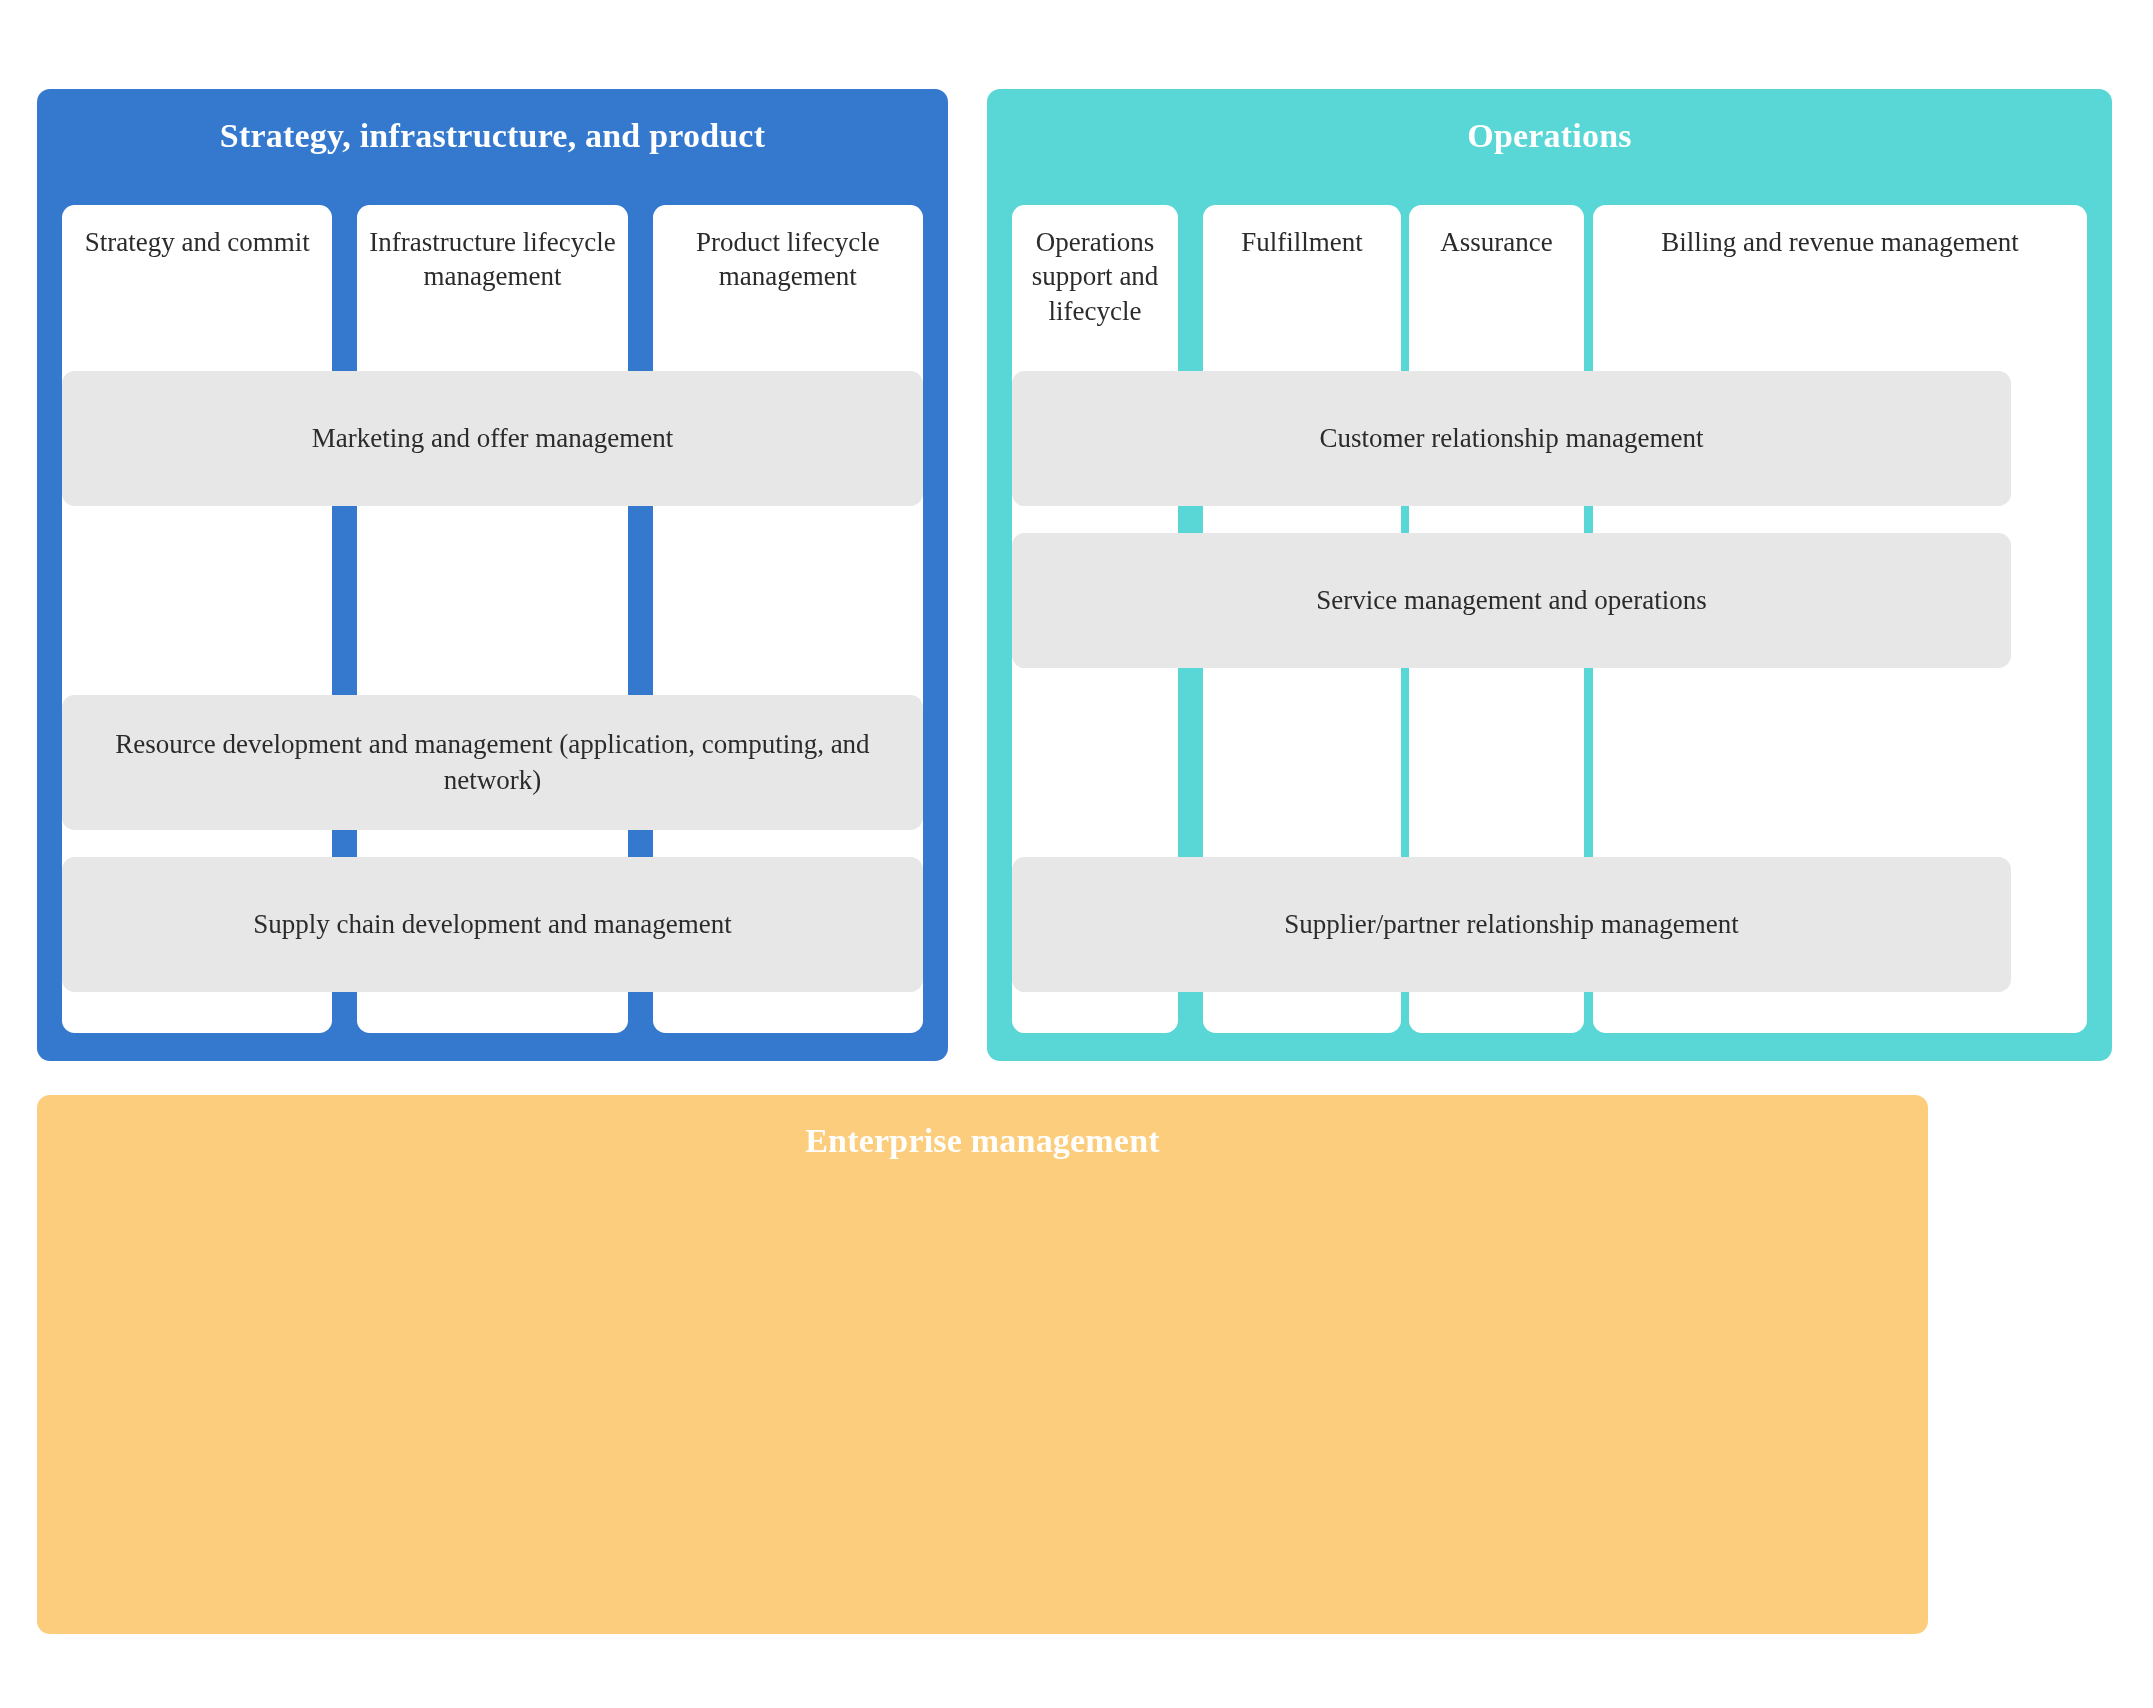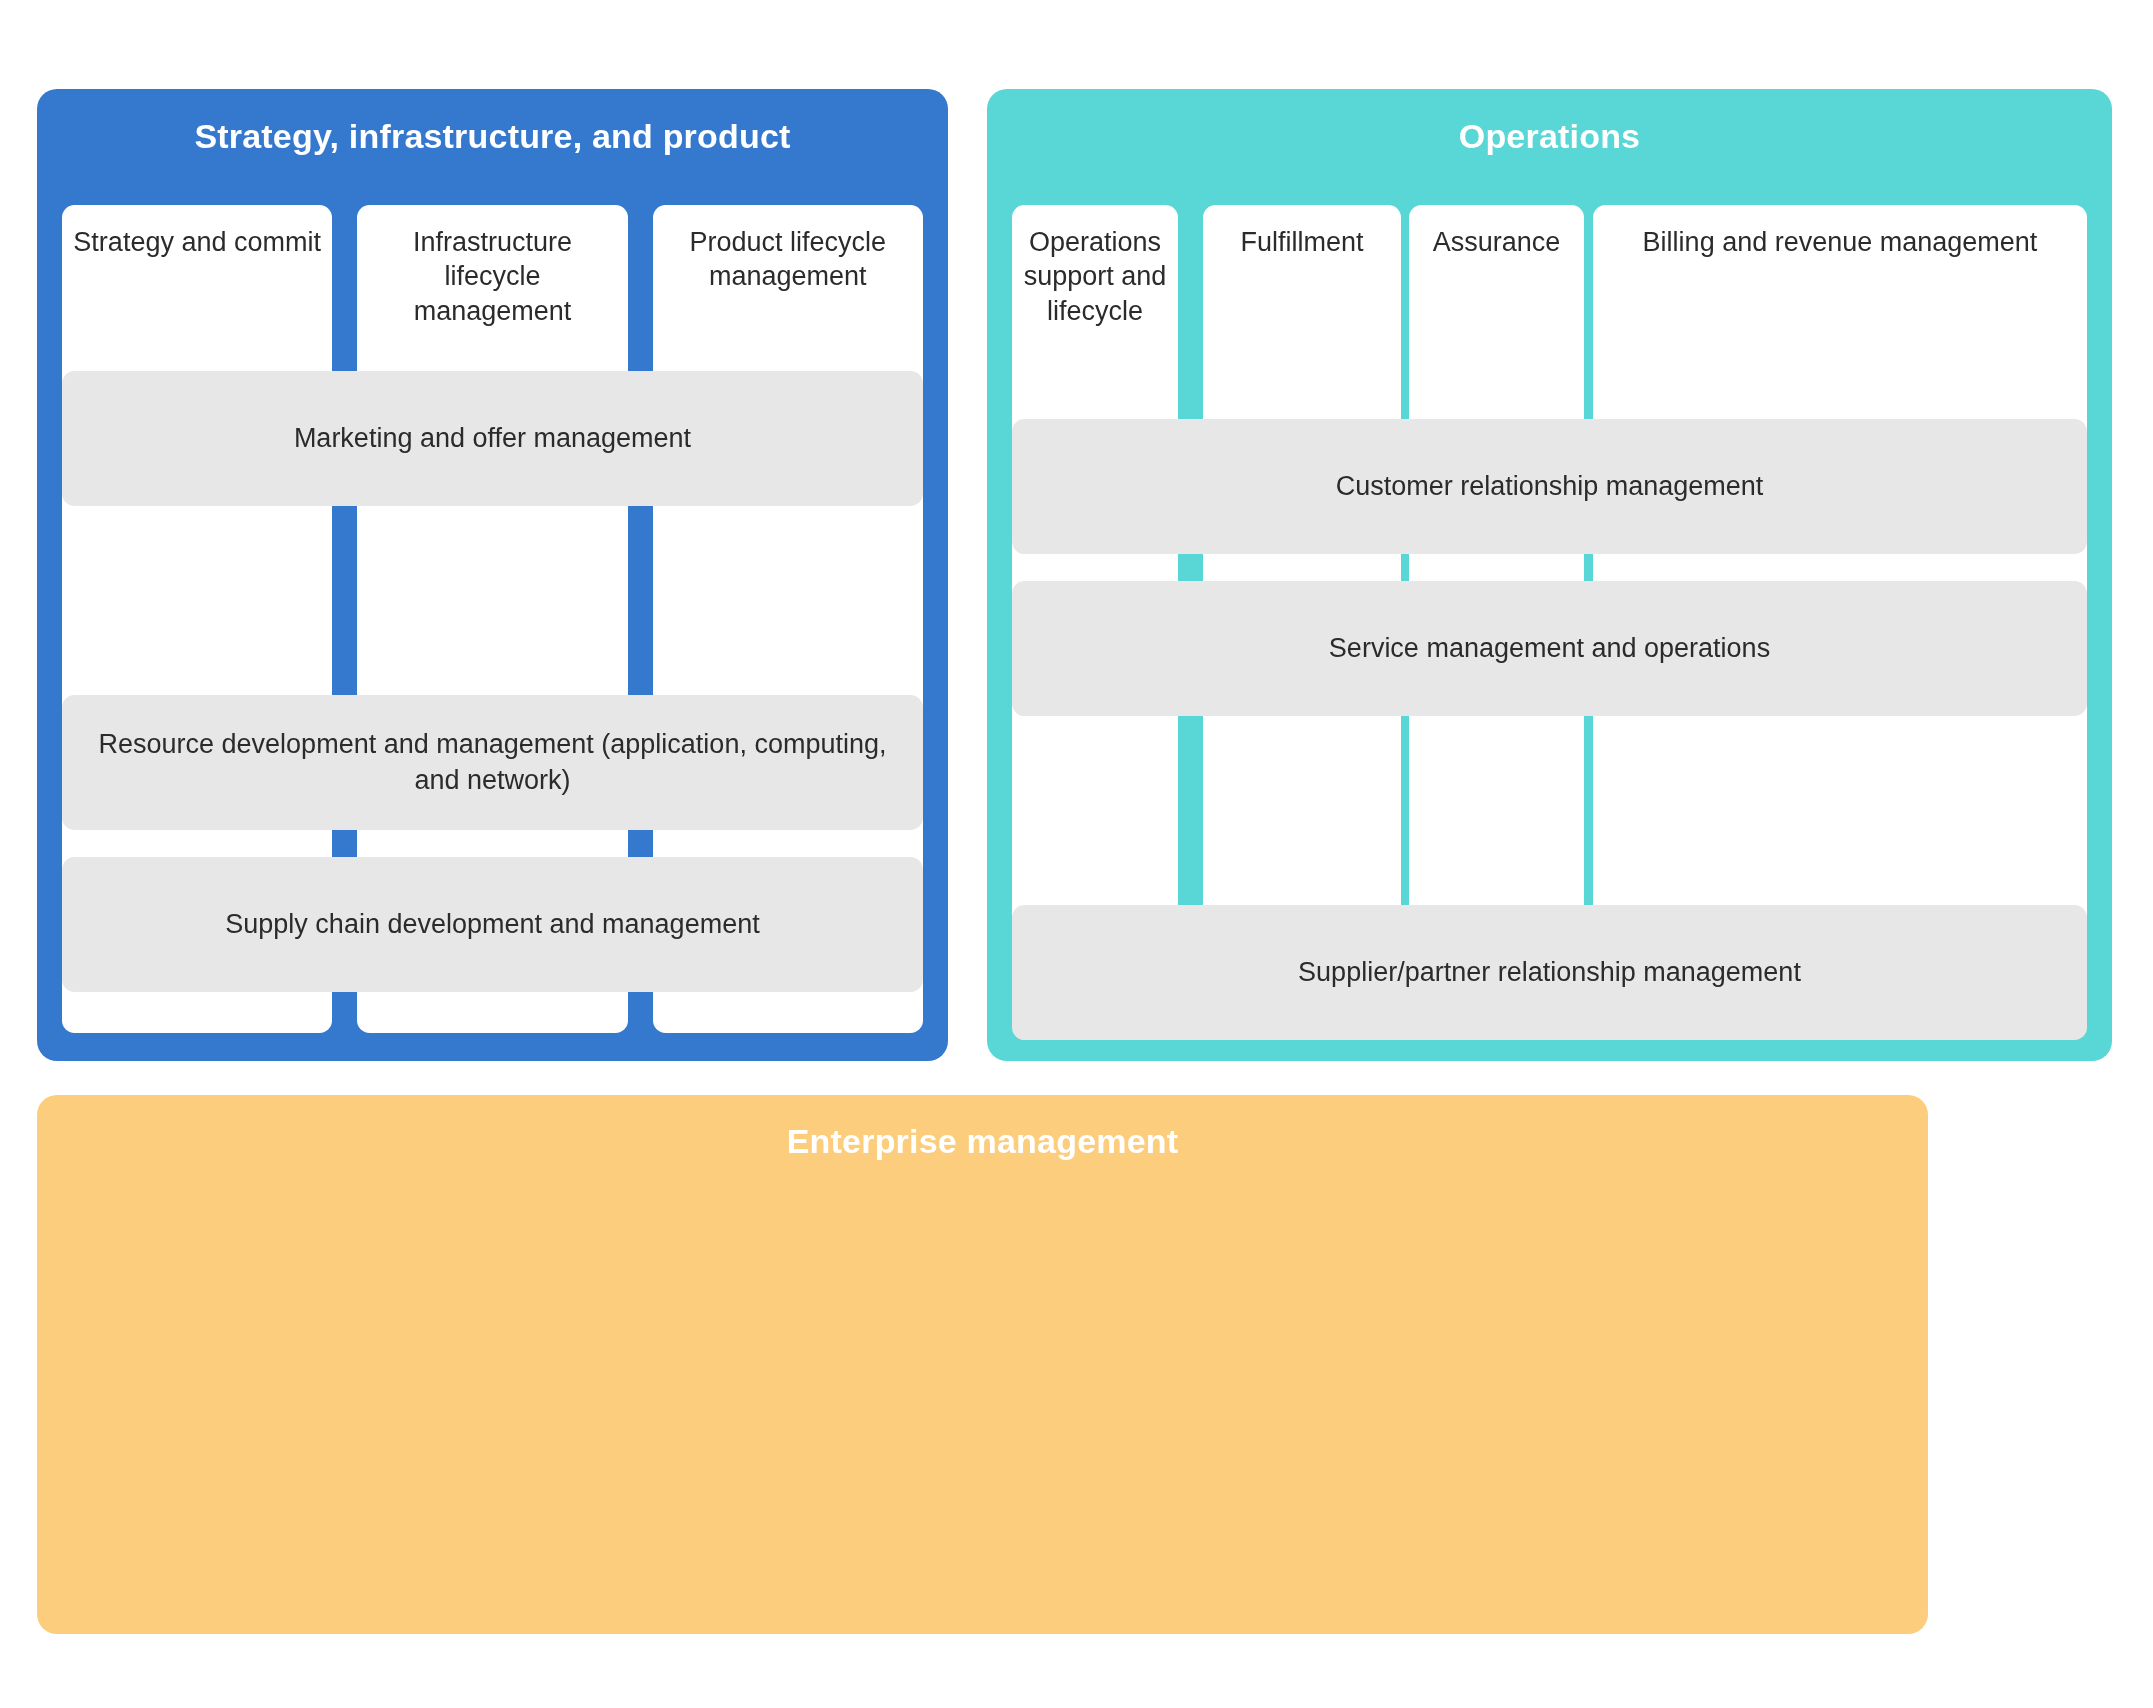--- a/index.html
+++ b/index.html
@@ -17,22 +17,23 @@
   #frame {
     position: relative;
     width: 2154px;
     height: 1708px;
     overflow: hidden;
   }
 
   
   .panel {
     position: absolute;
-    border-radius: 20px;
-    box-sizing: border-box;
+    border-radius: 13px;
+    box-sizing: border-box;
+    font-family: Liberation Serif, serif;
   }
   .panel-title {
     position: absolute;
     left: 0;
     right: 0;
     text-align: center;
     color: #ffffff;
     font-weight: bold;
     letter-spacing: 0.2px;
   }
@@ -123,21 +124,21 @@
     align-items: center;
     justify-content: center;
     text-align: center;
     color: #2b2b2b;
     font-size: 27px;
     line-height: 1.3;
     padding: 16px 16px;
     box-sizing: border-box;
   }
   #panel-sip .band { left: 25px; width: 861px; }
-  #panel-ops .band { left: 25px; width: 1075px; margin-top: 48px; }
+  #panel-ops .band { left: 25px; width: 999px; }
 
   .band.r0 { top: 282px; height: 135px; }
   .band.r1 { top: 444px; height: 135px; }
   .band.r2 { top: 606px; height: 135px; }
   .band.r3 { top: 768px; height: 135px; }
 </style>
 </head>
 <body>
 
 <div id="frame">

